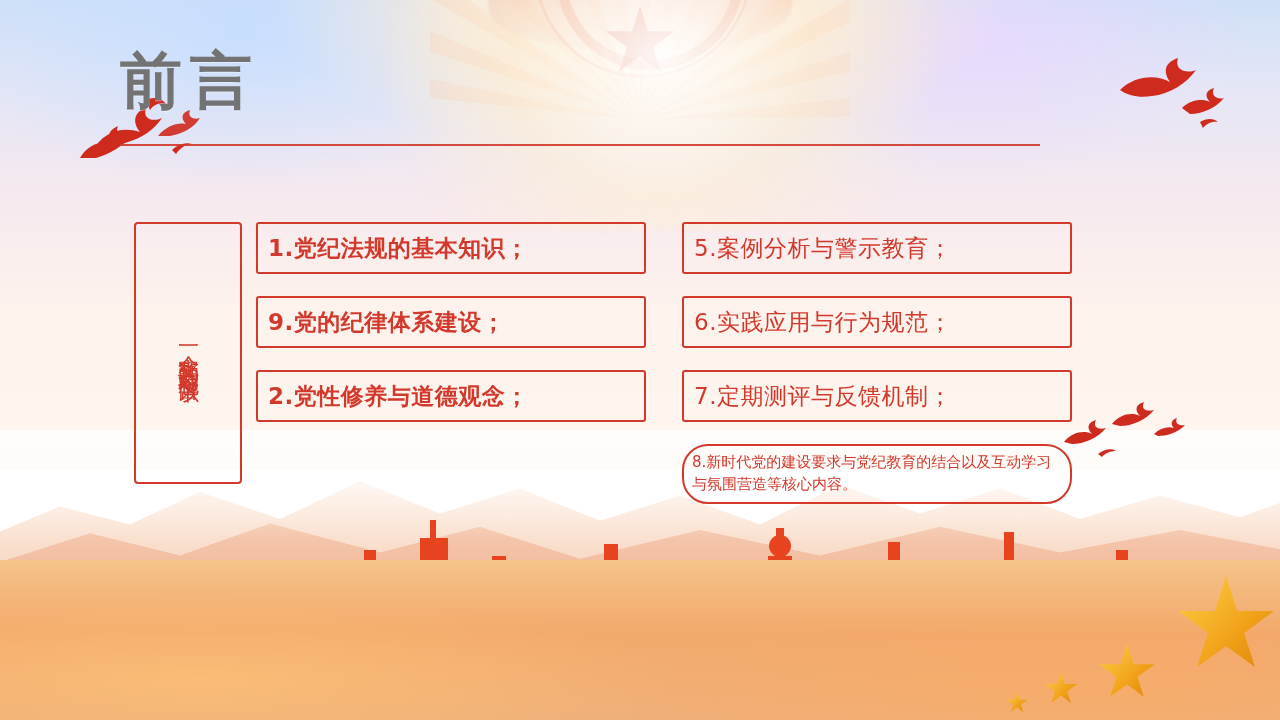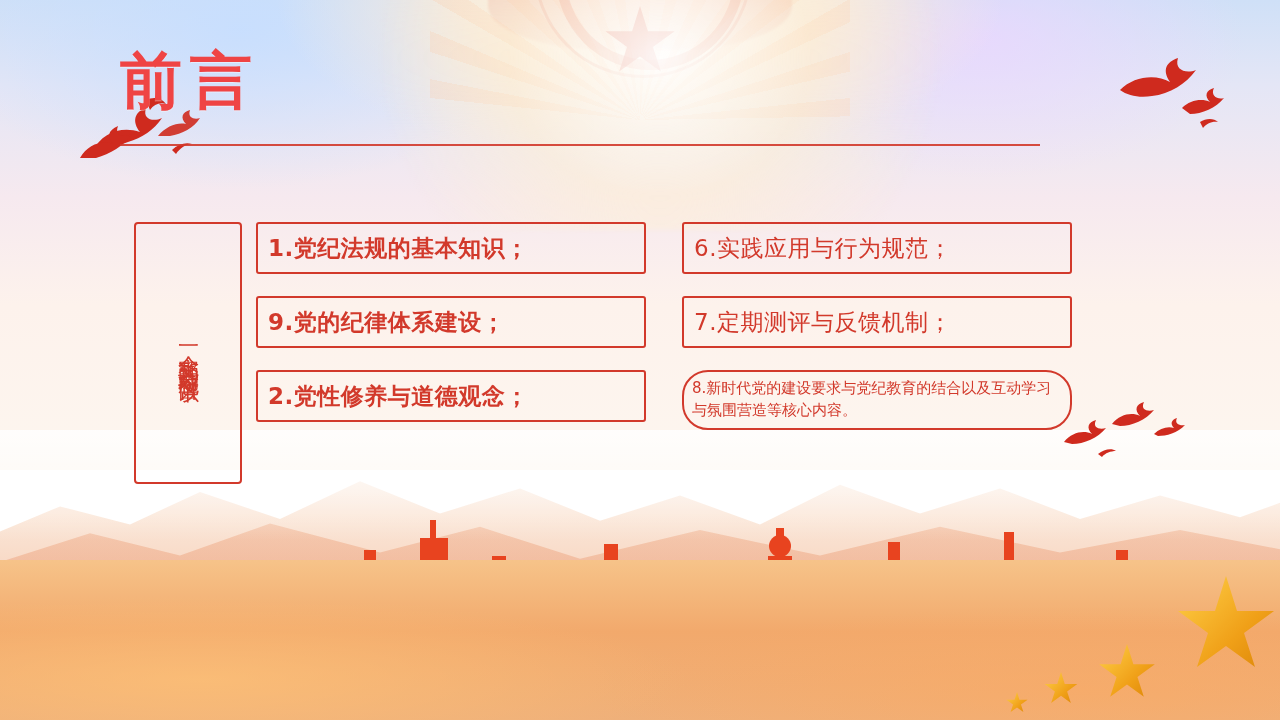--- a/index.html
+++ b/index.html
@@ -82,21 +82,21 @@
   }
   .blur-haze{
     position:absolute;left:0;top:430px;width:1280px;height:110px;
     background:linear-gradient(180deg, rgba(255,255,255,.85), rgba(255,255,255,0));
   }
 
   
   .title-wrap{position:absolute;left:120px;top:48px;width:920px;}
   .title{
     font-family:"DejaVu Sans","Liberation Sans",sans-serif;
-    font-size:62px;font-weight:bold;color:#ef4444;letter-spacing:8px;
+    font-size:62px;font-weight:bold;color:#737373;letter-spacing:8px;
     line-height:1.05;text-shadow:0 1px 0 rgba(255,255,255,.4);
   }
   .title-rule{
     position:absolute;left:0;top:96px;width:920px;height:2px;background:#d2392b;opacity:.9;
   }
 
   
   .label-box{
     position:absolute;left:134px;top:222px;width:104px;height:258px;
     border:2px solid #d2392b;border-radius:4px;
@@ -234,19 +234,20 @@
     <div class="label-text">一个完整的计划应包含以下</div>
   </div>
 
   <div class="cols">
     <div class="col col-left">
       <div class="item">1.党纪法规的基本知识；</div>
       <div class="item">9.党的纪律体系建设；</div>
       <div class="item">2.党性修养与道德观念；</div>
     </div>
     <div class="col col-right">
+      <div class="item">5.案例分析与警示教育；</div>
       <div class="item">6.实践应用与行为规范；</div>
       <div class="item">7.定期测评与反馈机制；</div>
       <div class="item small">8.新时代党的建设要求与党纪教育的结合以及互动学习与氛围营造等核心内容。</div>
     </div>
   </div>
 
 </div>
 
 </body></html>

